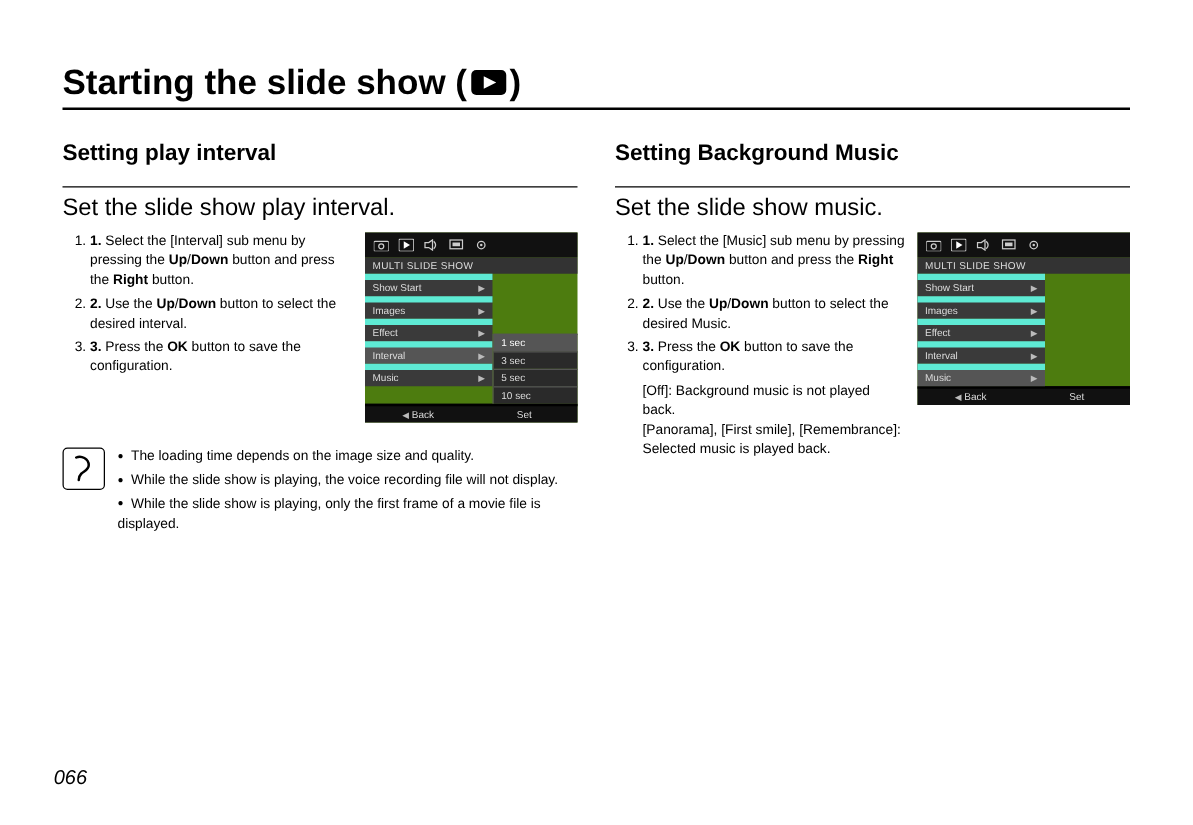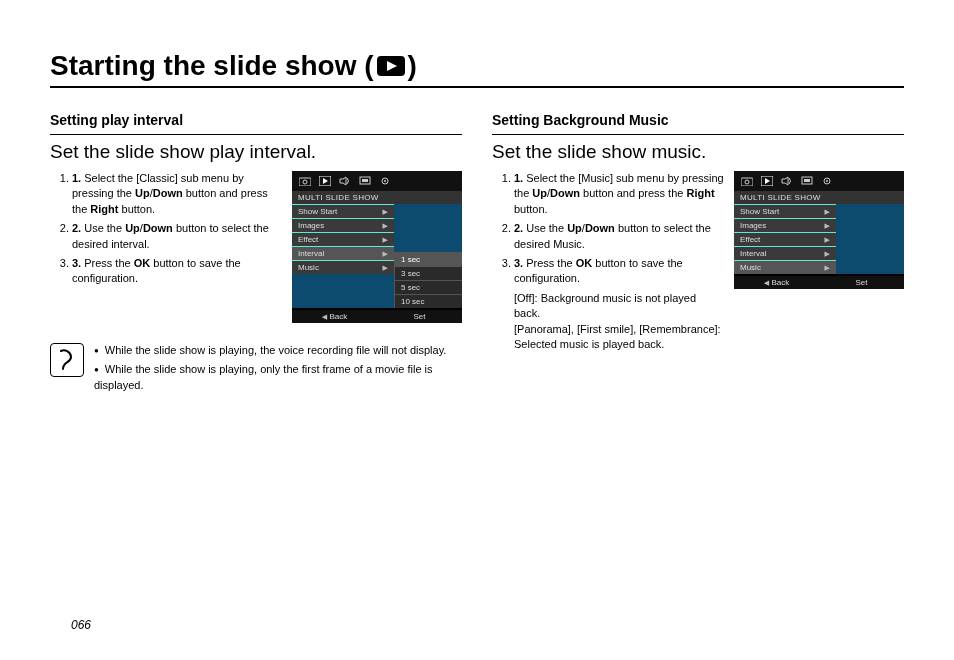--- a/index.html
+++ b/index.html
@@ -25,24 +25,24 @@
     display: inline-flex;
     align-items: center;
     margin: 0 2px;
   }
   .columns {
     display: flex;
     gap: 30px;
   }
   .col { width: 50%; }
   .section-title {
-    font-size: 14px;
+    font-size: 18px;
     font-weight: bold;
     border-bottom: 1px solid #000;
-    padding-bottom: 6px;
+    padding-bottom: 16px;
     margin-bottom: 6px;
   }
   .section-intro {
     font-size: 19px;
     margin-bottom: 8px;
   }
   .step-area {
     display: flex;
     gap: 10px;
     align-items: flex-start;
@@ -57,21 +57,21 @@
   .steps .num { font-weight: bold; margin-right: 3px; }
   .note-lines {
     font-size: 11px;
     line-height: 1.4;
     margin-top: 0;
     padding-left: 22px;
   }
   
   .menu-shot {
     width: 170px;
-    background: #0c4a6e;
+    background: #4d7c0f;
     font-size: 8px;
     color: #ddd;
     flex-shrink: 0;
   }
   .menu-icons {
     display: flex;
     gap: 6px;
     padding: 4px 6px;
     background: #111;
   }
@@ -80,21 +80,21 @@
     background: #333;
     padding: 2px 6px;
     font-size: 8px;
     letter-spacing: .3px;
   }
   .menu-row { display:flex; }
   .menu-left { width: 60%; }
   .menu-right { width: 40%; border-left: 1px solid #555; margin-top: 48px; }
   .mitem {
     padding: 2px 6px;
-    border-top: 1px solid #5eead4;
+    border-top: 5px solid #5eead4;
     display:flex; justify-content:space-between; align-items:center;
     background:#3a3a3a;
   }
   .mitem.sel { background:#555; }
   .mopt {
     padding: 2px 6px;
     border-top: 1px solid #555;
     background:#2a2a2a;
   }
   .mopt.sel { background:#555; color:#fff; }
@@ -133,22 +133,22 @@
     content: "●";
     font-size:8px;
     margin-right:6px;
     position:relative;
     top:-1px;
   }
   .note-list li { margin-bottom:3px; }
   .page-num {
     position:absolute;
     bottom:28px;
-    left:71px;
-    font-size:12px;
+    left:43px;
+    font-size:16px;
     font-style: italic;
   }
 </style>
 </head>
 <body>
 
 <h1 class="page-title">
   <span>Starting the slide show (</span>
   <span class="title-icon">
     <svg width="30" height="22" viewBox="0 0 30 22">
@@ -159,21 +159,21 @@
   <span> )</span>
 </h1>
 
 <div class="columns">
 
   <div class="col">
     <h2 class="section-title">Setting play interval</h2>
     <p class="section-intro">Set the slide show play interval.</p>
     <div class="step-area">
       <ol class="steps">
-        <li><span class="num">1.</span><span>Select the [Classic] sub menu by pressing the </span><b>Up</b><span>/</span><b>Down</b><span> button and press the </span><b>Right</b><span> button.</span></li>
+        <li><span class="num">1.</span><span>Select the [Interval] sub menu by pressing the </span><b>Up</b><span>/</span><b>Down</b><span> button and press the </span><b>Right</b><span> button.</span></li>
         <li><span class="num">2.</span><span>Use the </span><b>Up</b><span>/</span><b>Down</b><span> button to select the desired interval.</span></li>
         <li><span class="num">3.</span><span>Press the </span><b>OK</b><span> button to save the configuration.</span></li>
       </ol>
 
       <div class="menu-shot">
         <div class="menu-icons">
           <span class="ic">
               <svg width="12" height="10" viewBox="0 0 12 10">
                 <rect x="0" y="2" width="12" height="8" rx="1" fill="none" stroke="#ccc"></rect>
                 <circle cx="6" cy="6" r="2" fill="none" stroke="#ccc"></circle>
@@ -242,20 +242,21 @@
       </div>
     </div>
 
     <div class="note-box">
       <div class="note-icon">
         <svg width="20" height="22" viewBox="0 0 20 22">
             <path d="M4 2 C8 0 14 3 14 8 C14 12 10 13 8 15 C6 17 6 20 6 20" fill="none" stroke="#000" stroke-width="2" stroke-linecap="round"></path>
           </svg>
       </div>
       <ul class="note-list">
+        <li>The loading time depends on the image size and quality.</li>
         <li>While the slide show is playing, the voice recording file will not display.</li>
         <li>While the slide show is playing, only the first frame of a movie file is displayed.</li>
       </ul>
     </div>
   </div>
 
   <div class="col">
     <h2 class="section-title">Setting Background Music</h2>
     <p class="section-intro">Set the slide show music.</p>
     <div class="step-area">

